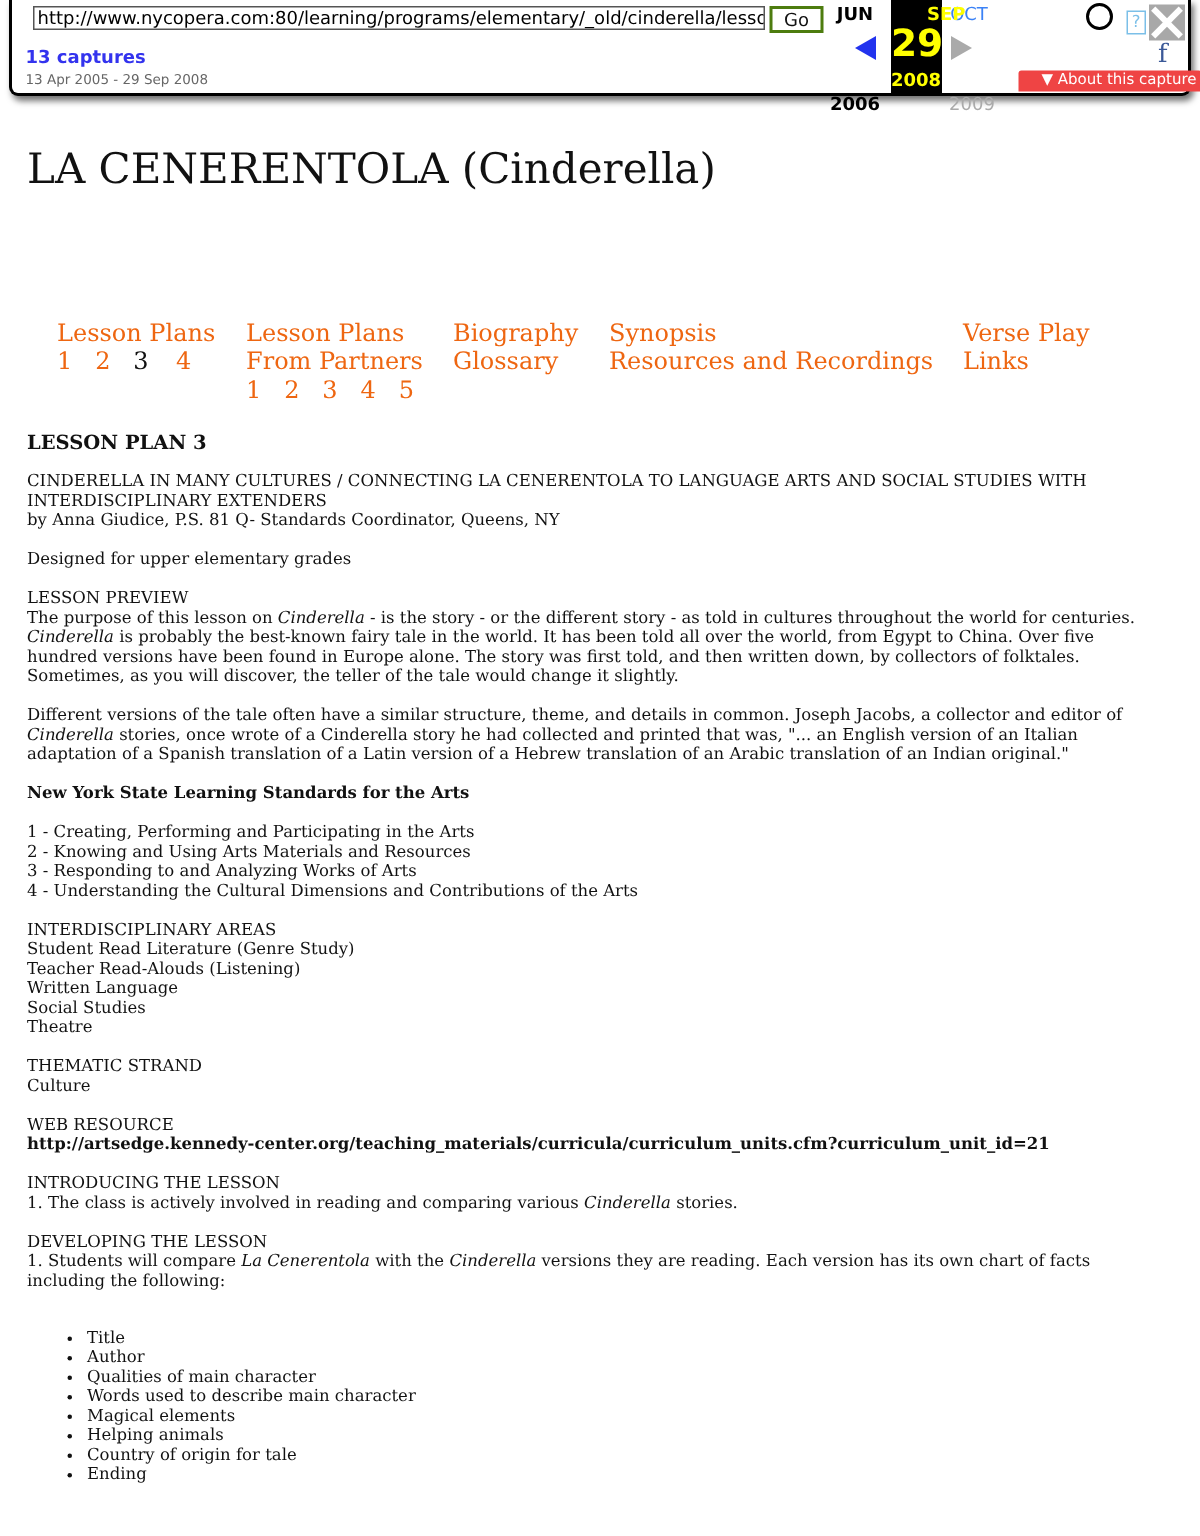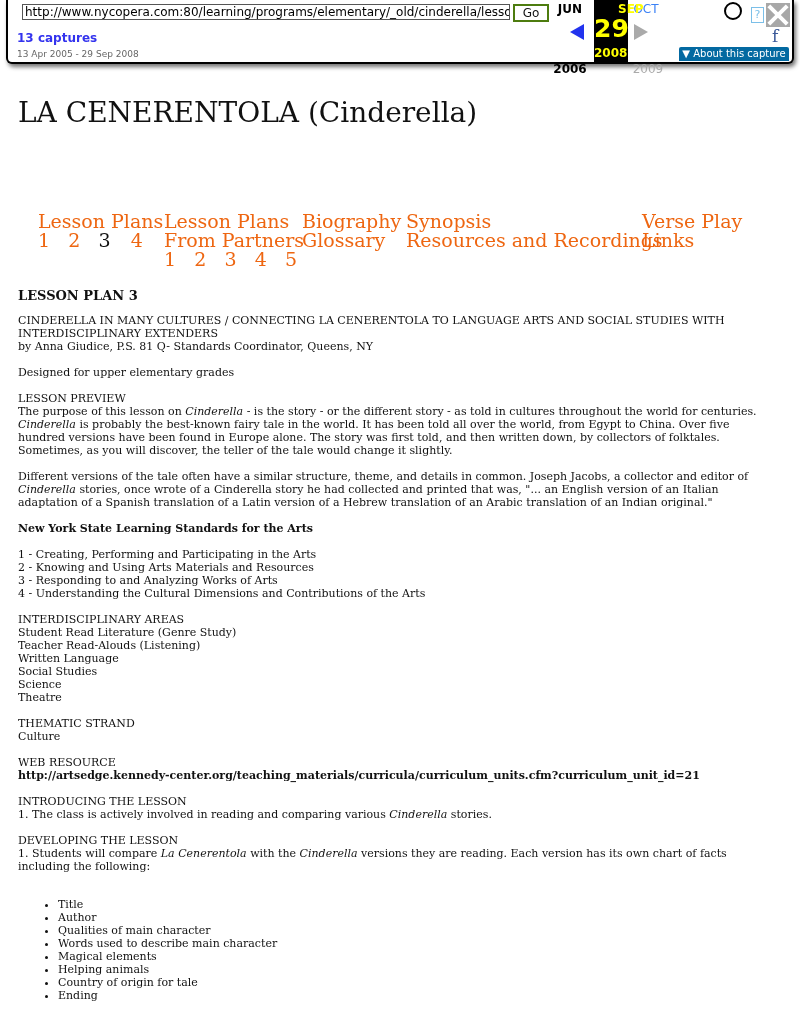--- a/index.html
+++ b/index.html
@@ -41,27 +41,27 @@
 
   .wb-circle { position: absolute; left: 716px; top: 2px; width: 14px; height: 14px; border: 2px solid #000; border-radius: 50%; }
   .wb-help { position: absolute; left: 743px; top: 7px; width: 11px; height: 14px; border: 1px solid #7bbfe8; color: #7bbfe8; font-size: 11px; line-height: 14px; text-align: center; }
   .wb-close { position: absolute; left: 758px; top: 3px; width: 24px; height: 24px; background: #a8a8a8; }
   .wb-close::before, .wb-close::after { content: ""; position: absolute; left: 10px; top: -1px; width: 4px; height: 26px; background: #fff; }
   .wb-close::before { transform: rotate(45deg); }
   .wb-close::after { transform: rotate(-45deg); }
   .wb-fb { position: absolute; left: 764px; top: 26px; color: #3b5998; font-family: "DejaVu Serif", serif; font-size: 17px; }
   .wb-about {
     position: absolute; left: 671px; top: 47px; width: 110px; height: 14px;
-    background: #0369a1; color: #fff; font-size: 10px; line-height: 14px; text-align: center; border-radius: 2px 2px 0 0;
+    background: #ef4444; color: #fff; font-size: 10px; line-height: 14px; text-align: center; border-radius: 2px 2px 0 0; padding-left: 12px;
   }
 
   
   .page-title { position: absolute; left: 18px; top: 96px; margin: 0; font-family: "DejaVu Serif", serif; font-weight: normal; font-size: 28px; color: #111; }
 
-  .nav { position: absolute; top: 212px; font-family: "DejaVu Serif", serif; font-size: 19px; line-height: 19px; color: #ee6611; }
+  .nav { position: absolute; top: 212px; font-family: "DejaVu Serif", serif; font-size: 16px; line-height: 19px; color: #ee6611; }
   .nav a { color: #ee6611; text-decoration: none; }
   .nav .cur { color: #111; }
   .nav .nums span { margin-right: 8px; }
 
   .content { position: absolute; left: 18px; top: 288px; width: 760px; font-family: "DejaVu Serif", serif; font-size: 11px; line-height: 13px; color: #111; }
   .content p { margin: 0; }
   .content .gap { height: 13px; }
   .lp-head { font-size: 13px; font-weight: bold; line-height: 16px; margin-bottom: 10px !important; }
   .bold { font-weight: bold; }
   .content ul { margin: 0; padding-left: 40px; list-style: disc; }
@@ -156,21 +156,20 @@
   <p>2 - Knowing and Using Arts Materials and Resources</p>
   <p>3 - Responding to and Analyzing Works of Arts</p>
   <p>4 - Understanding the Cultural Dimensions and Contributions of the Arts</p>
   <div class="gap"></div>
 
   <p>INTERDISCIPLINARY AREAS</p>
   <p>Student Read Literature (Genre Study)</p>
   <p>Teacher Read-Alouds (Listening)</p>
   <p>Written Language</p>
   <p>Social Studies</p>
-  <p>Science</p>
   <p>Theatre</p>
   <div class="gap"></div>
 
   <p>THEMATIC STRAND</p>
   <p>Culture</p>
   <div class="gap"></div>
 
   <p>WEB RESOURCE</p>
   <p class="bold">http://artsedge.kennedy-center.org/teaching_materials/curricula/curriculum_units.cfm?curriculum_unit_id=21</p>
   <div class="gap"></div>

